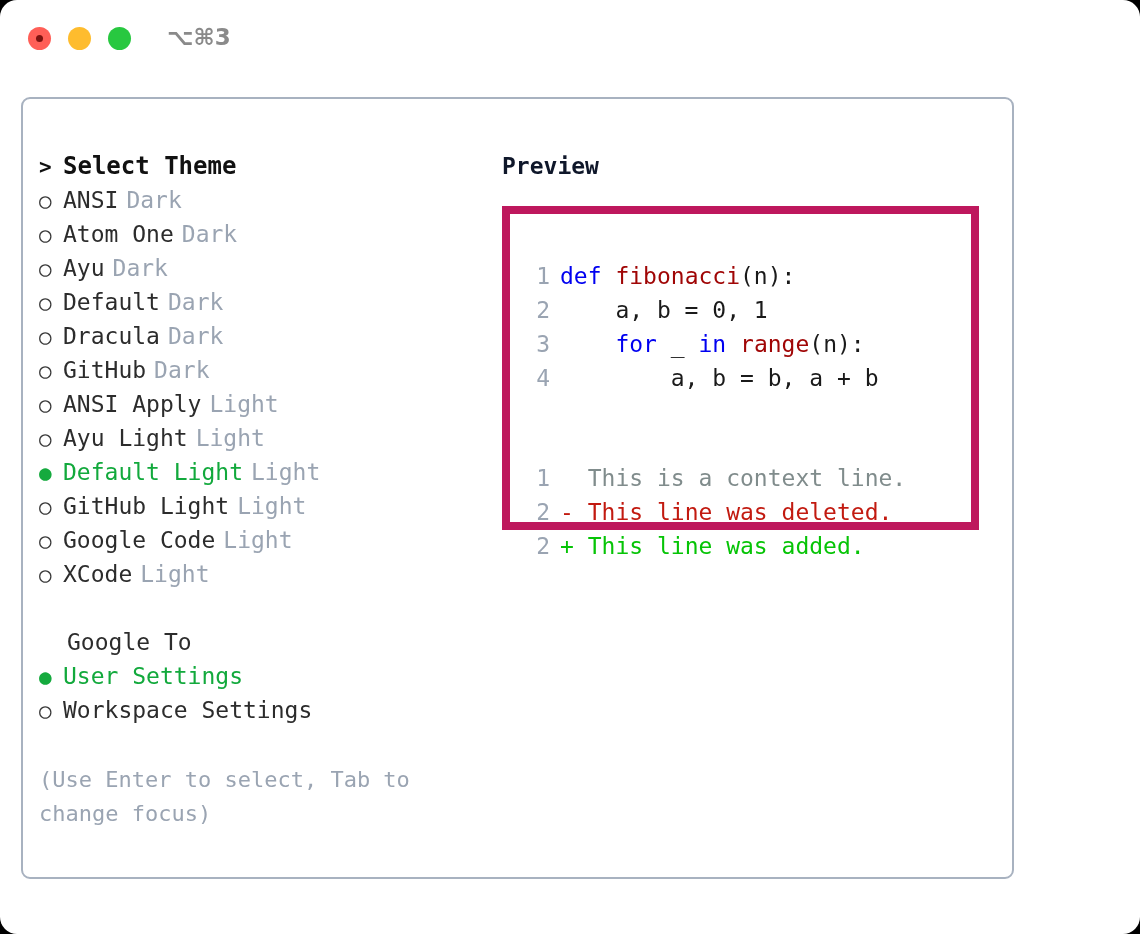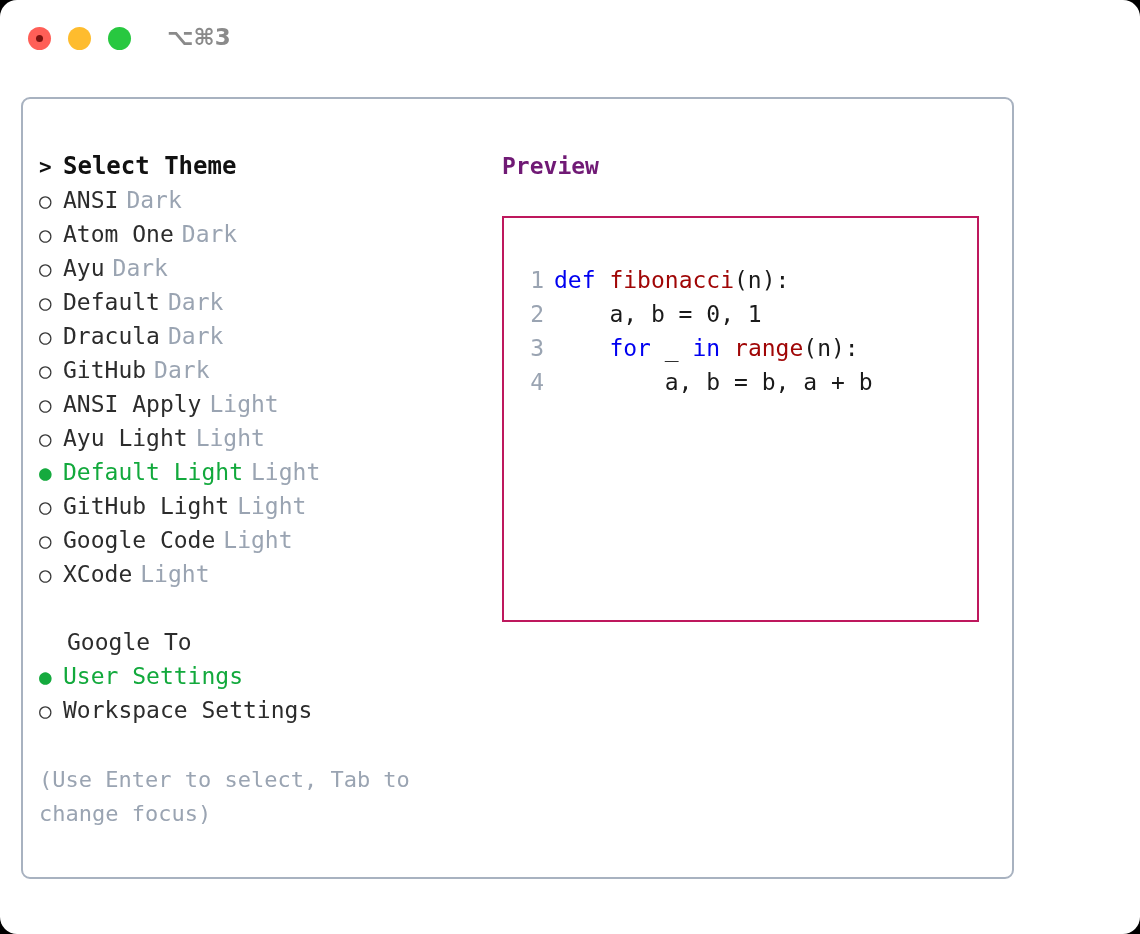--- a/index.html
+++ b/index.html
@@ -129,28 +129,28 @@
   
   #right-col {
     position: absolute;
     left: 479px;
     top: 50px;
     width: 500px;
   }
   #preview-title {
     font-size: 23px;
     font-weight: bold;
-    color: #701a75;
+    color: #0f172a;
     line-height: 34px;
   }
   #preview-box {
-    margin-top: 33px;
+    margin-top: 23px;
     width: 477px;
-    height: 406px;
-    border: 2px solid #be185d;
+    height: 324px;
+    border: 8px solid #be185d;
     box-sizing: border-box;
     background: #ffffff;
     position: relative;
   }
   #code-area {
     position: absolute;
     left: 14px;
     top: 45px;
     right: 6px;
   }
@@ -237,17 +237,22 @@
     <div id="right-col">
       <div id="preview-title">Preview</div>
 
       <div id="preview-box">
         <div id="code-area">
             <div class="cline"><span class="lno">1</span><span class="kw">def </span><span class="fn">fibonacci</span><span class="pl">(n):</span></div>
             <div class="cline"><span class="lno">2</span><span class="pl">    a, b = 0, 1</span></div>
             <div class="cline"><span class="lno">3</span><span class="pl">    </span><span class="kw">for</span><span class="pl"> _ </span><span class="kw">in</span><span class="pl"> </span><span class="fn">range</span><span class="pl">(n):</span></div>
             <div class="cline"><span class="lno">4</span><span class="pl">        a, b = b, a + b</span></div>
           </div>
+        <div id="diff-area">
+            <div class="dline ctx"><span class="lno">1</span><span> </span><span> This is a context line.</span></div>
+            <div class="dline del"><span class="lno">2</span><span>-</span><span> This line was deleted.</span></div>
+            <div class="dline add"><span class="lno">2</span><span>+</span><span> This line was added.</span></div>
+          </div>
       </div>
     </div>
 
   </div>
 </div>
 
 </body></html>

